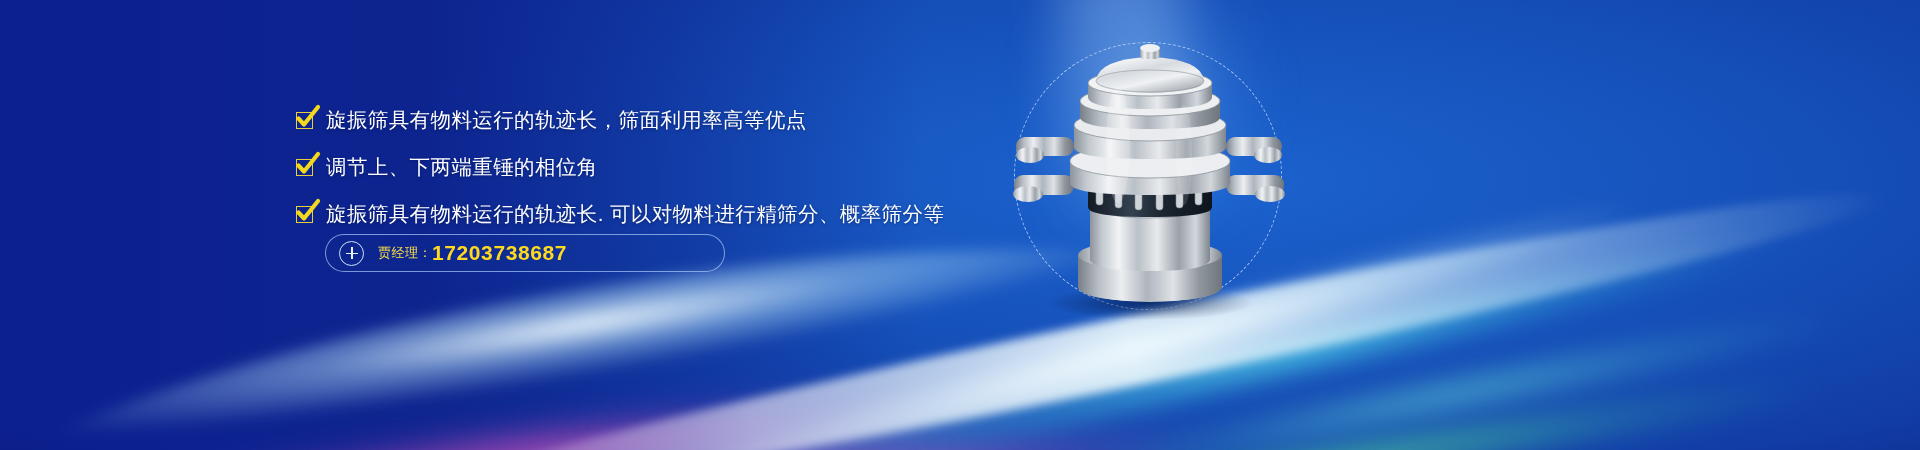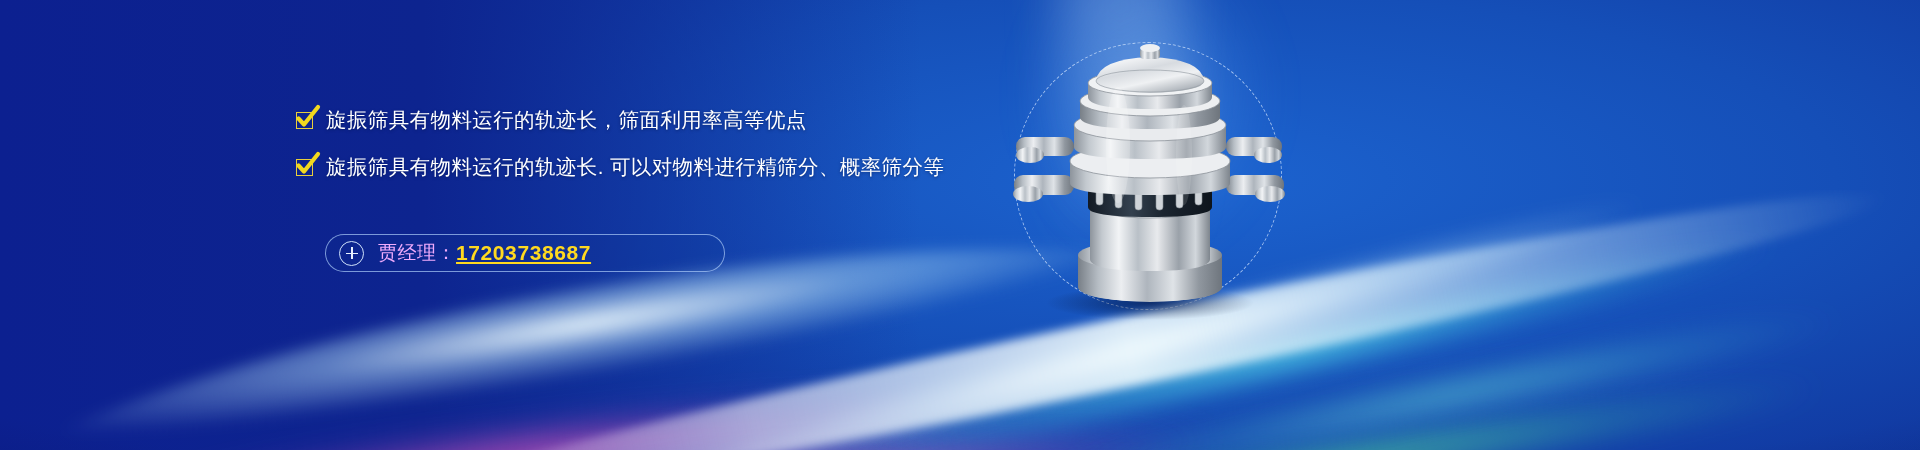--- a/index.html
+++ b/index.html
@@ -152,24 +152,24 @@
     border-radius:50%;
     margin-right:14px;
   }
   .plus:before,.plus:after{
     content:""; position:absolute; background:#e8f1ff;
   }
   .plus:before{ left:5.5px; top:11px; width:12px; height:1.7px; }
   .plus:after{ left:11px; top:5.5px; width:1.7px; height:12px; }
 
   .pill-label{
-    color:#f0abfc; font-size:19px; letter-spacing:.5px; white-space:nowrap;
+    color:#fde047; font-size:13px; letter-spacing:.5px; white-space:nowrap;
   }
   .pill-num{
-    color:#ffd91f; font-size:21px; font-weight:bold; letter-spacing:.6px;text-decoration:underline;
+    color:#ffd91f; font-size:21px; font-weight:bold; letter-spacing:.6px;
   }
 
   
   .dashed-circle{
     position:absolute; left:1014px; top:42px;
     width:268px; height:268px;
     border-radius:50%;
     border:1.6px dashed rgba(215,232,255,.72);
   }
 
@@ -309,20 +309,28 @@
 
       <div class="bullet">
         <span class="cbox">
           <svg viewBox="0 0 27 27">
               <path d="M4.5 14.5 L10 20.5 L24 3" fill="none" stroke="#f2d81f" stroke-width="4.2" stroke-linecap="round" stroke-linejoin="round"></path>
             </svg>
         </span>
         <span class="btext">旋振筛具有物料运行的轨迹长，筛面利用率高等优点</span>
       </div>
 
+      <div class="bullet">
+        <span class="cbox">
+          <svg viewBox="0 0 27 27">
+              <path d="M4.5 14.5 L10 20.5 L24 3" fill="none" stroke="#f2d81f" stroke-width="4.2" stroke-linecap="round" stroke-linejoin="round"></path>
+            </svg>
+        </span>
+        <span class="btext">调节上、下两端重锤的相位角</span>
+      </div>
 
       <div class="bullet">
         <span class="cbox">
           <svg viewBox="0 0 27 27">
               <path d="M4.5 14.5 L10 20.5 L24 3" fill="none" stroke="#f2d81f" stroke-width="4.2" stroke-linecap="round" stroke-linejoin="round"></path>
             </svg>
         </span>
         <span class="btext">旋振筛具有物料运行的轨迹长. 可以对物料进行精筛分、概率筛分等</span>
       </div>
 

